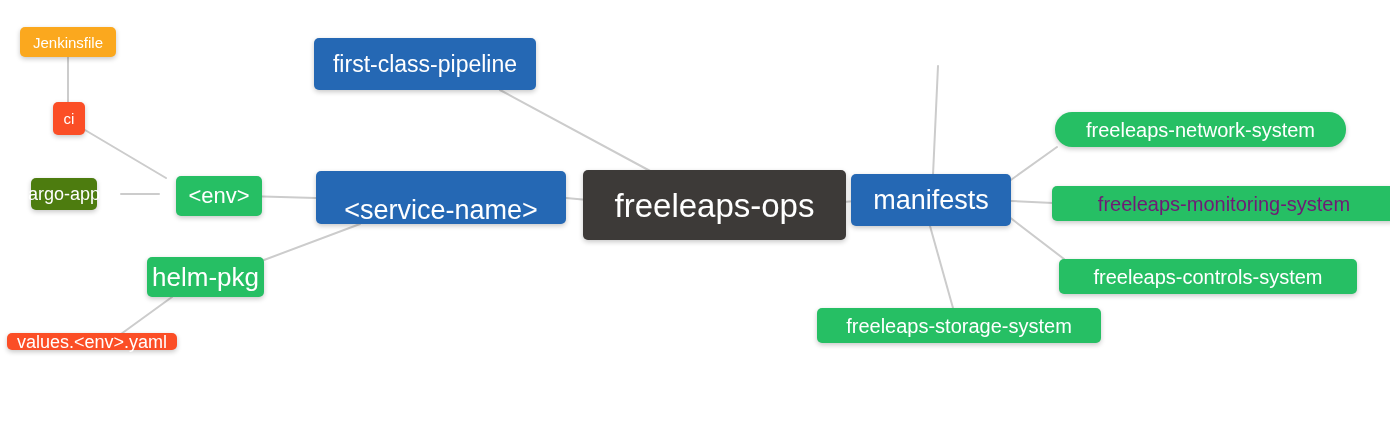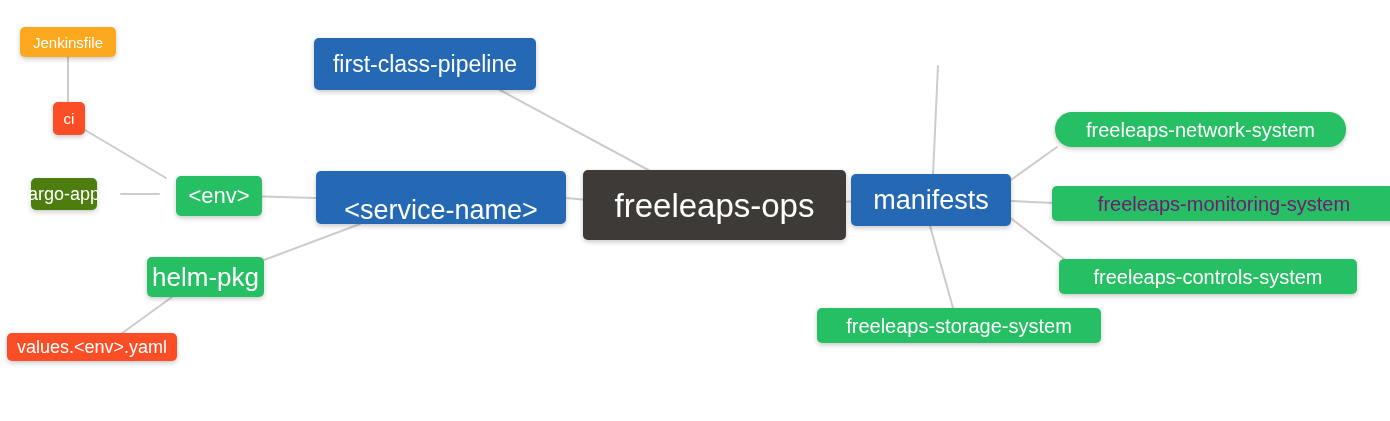--- a/index.html
+++ b/index.html
@@ -83,21 +83,21 @@
     </div>
   <div class="node" style="left: 31px; top: 178px; width: 66px; height: 32px; font-size: 18px; background: #4d7c0f; color: rgb(255, 255, 255);">
       <span class="node-label">argo-app</span>
     </div>
   <div class="node" style="left: 53px; top: 102px; width: 32px; height: 33px; font-size: 15px; background: rgb(251, 78, 38); color: rgb(255, 255, 255);">
       <span class="node-label">ci</span>
     </div>
   <div class="node" style="left: 20px; top: 27px; width: 96px; height: 30px; font-size: 15px; background: rgb(251, 168, 30); color: rgb(255, 255, 255);">
       <span class="node-label">Jenkinsfile</span>
     </div>
-  <div class="node" style="left: 7px; top: 333px; width: 170px; height: 28px; font-size: 18px; background: rgb(251, 78, 38); color: rgb(255, 255, 255);">
+  <div class="node" style="left: 7px; top: 333px; width: 170px; height: 17px; font-size: 18px; background: rgb(251, 78, 38); color: rgb(255, 255, 255);">
       <span class="node-label">values.&lt;env&gt;.yaml</span>
     </div>
   <div class="node" style="left: 1055px; top: 112px; width: 291px; height: 35px; font-size: 20px; background: rgb(38, 191, 100); color: rgb(255, 255, 255); border-radius: 17px;">
       <span class="node-label">freeleaps-network-system</span>
     </div>
   <div class="node" style="left: 1052px; top: 186px; width: 344px; height: 35px; font-size: 20px; background: rgb(38, 191, 100); color: #701a75;">
       <span class="node-label">freeleaps-monitoring-system</span>
     </div>
   <div class="node" style="left: 1059px; top: 259px; width: 298px; height: 35px; font-size: 20px; background: rgb(38, 191, 100); color: rgb(255, 255, 255);">
       <span class="node-label">freeleaps-controls-system</span>

